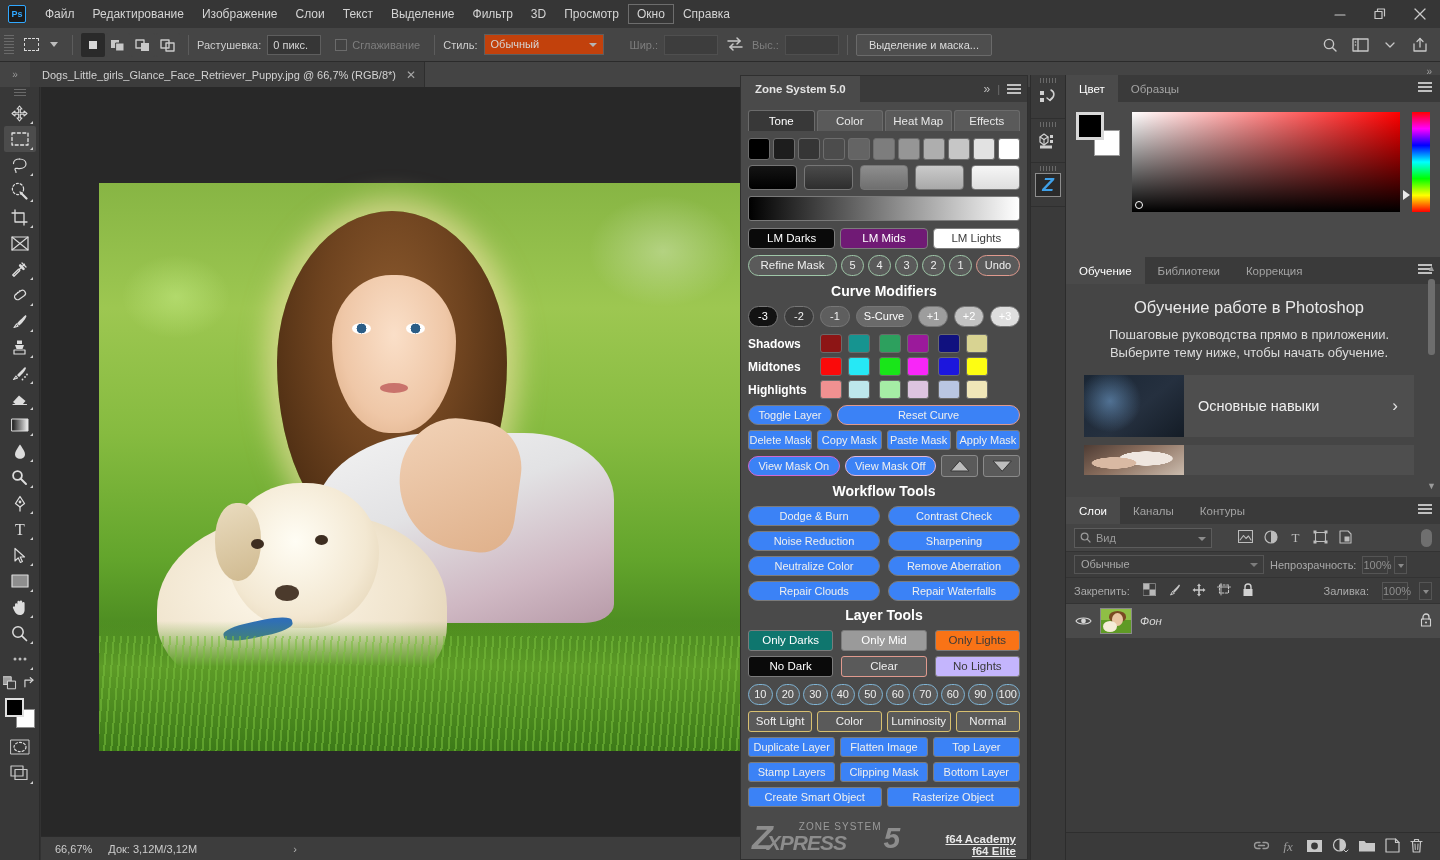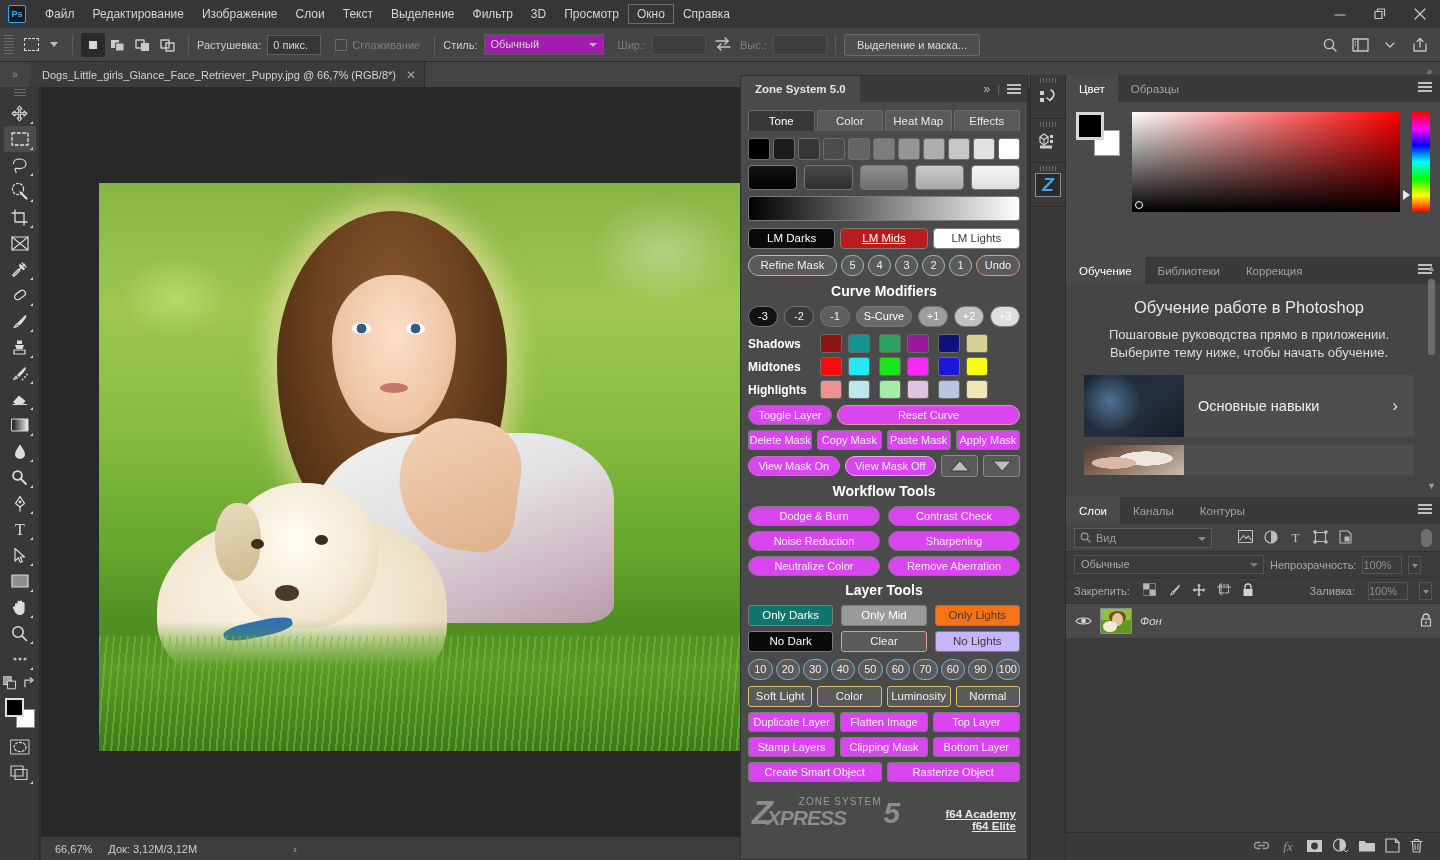--- a/index.html
+++ b/index.html
@@ -52,21 +52,21 @@
   .sm-btn.active { background: #2a2a2a; }
   .lbl { font-size: 11px; color: #cfcfcf; margin-right: 6px; white-space: nowrap; }
   .lbl.dim { color: #7e7e7e; }
   .field {
     background: #363636; border: 1px solid #5e5e5e; height: 20px; line-height: 18px;
     color: #d6d6d6; font-size: 11px; padding: 0 5px; min-width: 54px;
   }
   .field.dim { color: #6f6f6f; background: #3d3d3d; border-color: #4f4f4f; }
   .checkbox { width: 12px; height: 12px; border: 1px solid #6b6b6b; background: #434343; margin-right: 5px; }
   .select {
-    background: #a21caf; border: 1px solid #5e5e5e; height: 21px; line-height: 19px;
+    background: #c2410c; border: 1px solid #5e5e5e; height: 21px; line-height: 19px;
     color: #d6d6d6; font-size: 11px; padding: 0 18px 0 6px; position: relative; min-width: 120px;
   }
   .select::after { content:""; position:absolute; right:6px; top:8px; width:0;height:0;
     border-left:4px solid transparent;border-right:4px solid transparent;border-top:4px solid #b5b5b5; }
   .pill-btn {
     background: #4e4e4e; border: 1px solid #6a6a6a; border-radius: 2px; height: 22px;
     color: #dcdcdc; font-size: 11px; padding: 0 12px; line-height: 20px;
   }
   .swapicon { width: 18px; height: 18px; margin: 0 8px; color: #c7c7c7; }
   .ob-right { position: absolute; right: 6px; display: flex; align-items: center; gap: 2px; }
@@ -221,21 +221,21 @@
   .tone-sw { flex: 1; height: 22px; border-radius: 3px; border: 1px solid #6d6d6d; }
   .tone-row2 { display: flex; gap: 7px; margin-bottom: 6px; }
   .tone-sw2 { flex: 1; height: 25px; border-radius: 4px; border: 1px solid #767676; }
   .gradbar { height: 25px; border-radius: 3px; border: 1px solid #7a7a7a;
     background: linear-gradient(to right, #000000, #ffffff); margin-bottom: 7px; }
 
   .lm-row { display: flex; gap: 5px; margin-bottom: 6px; }
   .lm-btn { flex: 1; height: 21px; line-height: 19px; text-align: center; font-size: 11.5px;
     border-radius: 4px; border: 1px solid #7d7d7d; }
   .lm-darks { background: #0a0a0a; color: #ffffff; }
-  .lm-mids  { background: #b91c1c; color: #ffffff; text-decoration: underline; }
+  .lm-mids  { background: #701a75; color: #ffffff; }
   .lm-lights{ background: #ffffff; color: #3a3a3a; }
 
   .refine-row { display: flex; gap: 4px; align-items: center; margin-bottom: 7px; }
   .refine-btn {
     flex: 1; height: 21px; line-height: 19px; text-align: center; font-size: 11.5px;
     border-radius: 11px; background: #5a5a5a; border: 1px solid #9fc7a8; color: #efefef;
   }
   .num-btn {
     width: 23px; height: 21px; line-height: 19px; text-align: center; font-size: 11px;
     border-radius: 11px; background: #5a5a5a; border: 1px solid #9fc7a8; color: #efefef;
@@ -255,21 +255,21 @@
   .cm-s { flex: 1; }
 
   .color-grid-row { display: flex; align-items: center; margin-bottom: 4px; }
   .cg-label { width: 72px; font-size: 12px; font-weight: bold; color: #ffffff; }
   .cg-cells { display: flex; gap: 9px; flex: 1; }
   .cg-pair { display: flex; gap: 6px; }
   .cg-cell { width: 22px; height: 19px; border-radius: 3px; border: 1px solid #6a6a6a; }
 
   .btn {
     height: 20px; line-height: 18px; text-align: center; font-size: 11px;
-    background: #d946ef; border: 1px solid #7b7b7b; border-radius: 3px; color: #efefef;
+    background: #3b82f6; border: 1px solid #7b7b7b; border-radius: 3px; color: #efefef;
   }
   .btn-round { border-radius: 11px; }
   .row { display: flex; gap: 5px; margin-bottom: 5px; }
   .row > .btn { flex: 1; }
 
   .arrow-btn { width: 37px; height: 22px; background: #5a5a5a; border: 1px solid #8a8a8a;
     border-radius: 3px; display: flex; align-items: center; justify-content: center; }
 
   .wf-row { display: flex; gap: 8px; margin-bottom: 5px; }
   .wf-row > .btn { flex: 1; }
@@ -383,22 +383,22 @@
     border-left:4px solid transparent;border-right:4px solid transparent;border-top:4px solid #8d8d8d; }
   .lp-filters { display: flex; gap: 11px; margin-left: 18px; color: #bdbdbd; }
   .lp-toggle { margin-left: auto; width: 11px; height: 18px; border-radius: 6px; background: #6f6f6f; }
   .lp-blend { height: 26px; display: flex; align-items: center; padding: 0 8px; gap: 6px;
     background: #3c3c3c; border-bottom: 1px solid #333; }
   .lp-blendsel { width: 190px; height: 19px; background: #3c3c3c; border: 1px solid #555;
     color: #a9a9a9; font-size: 11px; padding: 0 16px 0 6px; line-height: 17px; position: relative; }
   .lp-blendsel::after { content:""; position:absolute; right:5px; top:7px; width:0;height:0;
     border-left:4px solid transparent;border-right:4px solid transparent;border-top:4px solid #7d7d7d; }
   .lp-op-label { font-size: 11px; color: #a9a9a9; }
-  .lp-op-val { width: 40px; height: 18px; border: 1px solid #555; color: #8f8f8f; font-size: 11px;
-    padding-right: 3px; line-height: 16px; }
+  .lp-op-val { width: 26px; height: 18px; border: 1px solid #555; color: #8f8f8f; font-size: 11px;
+    text-align: right; padding-right: 3px; line-height: 16px; }
   .lp-op-caret { width: 13px; height: 18px; border: 1px solid #555; position: relative; }
   .lp-op-caret::after { content:""; position:absolute; left:3px; top:7px; width:0;height:0;
     border-left:3px solid transparent;border-right:3px solid transparent;border-top:4px solid #8a8a8a; }
   .lp-lock { height: 26px; display: flex; align-items: center; padding: 0 8px; gap: 11px;
     background: #3c3c3c; border-bottom: 1px solid #333; color: #b8b8b8; }
   .lp-lock .lab { font-size: 11px; color: #a9a9a9; margin-right: 2px; }
   .lp-row { height: 34px; display: flex; align-items: center; background: #4a4a4a; padding: 0 8px; gap: 8px; }
   .lp-eye { width: 18px; color: #d5d5d5; display:flex;align-items:center;justify-content:center; }
   .lp-thumb { width: 32px; height: 26px; border: 1px solid #8a8a8a;
     background: linear-gradient(to bottom, #8fbf45 0 45%, #5f9a25 45% 100%); position: relative; overflow:hidden; }
@@ -493,21 +493,21 @@
     <div class="vsep"></div>
     <div class="lbl">Растушевка:</div>
     <div class="field">0 пикс.</div>
     <div style="display:flex;align-items:center;margin-left:14px;">
       <div class="checkbox"></div>
       <div class="lbl dim">Сглаживание</div>
     </div>
     <div class="vsep"></div>
     <div class="lbl">Стиль:</div>
     <div class="select">Обычный</div>
-    <div class="lbl dim" style="margin-left:14px;">Шир.:</div>
+    <div class="lbl dim" style="margin-left:26px;">Шир.:</div>
     <div class="field dim"></div>
     <div class="swapicon">
       <svg width="18" height="16" viewBox="0 0 18 16">
         <polyline points="2,5 14,5" stroke="#c7c7c7" stroke-width="1.5" fill="none"></polyline>
         <polyline points="11,2 14,5 11,8" stroke="#c7c7c7" stroke-width="1.5" fill="none"></polyline>
         <polyline points="16,11 4,11" stroke="#c7c7c7" stroke-width="1.5" fill="none"></polyline>
         <polyline points="7,8 4,11 7,14" stroke="#c7c7c7" stroke-width="1.5" fill="none"></polyline>
       </svg>
     </div>
     <div class="lbl dim">Выс.:</div>
@@ -935,20 +935,24 @@
         <div class="btn btn-round">Dodge &amp; Burn</div>
         <div class="btn btn-round">Contrast Check</div>
       </div>
       <div class="wf-row">
         <div class="btn btn-round">Noise Reduction</div>
         <div class="btn btn-round">Sharpening</div>
       </div>
       <div class="wf-row">
         <div class="btn btn-round">Neutralize Color</div>
         <div class="btn btn-round">Remove Aberration</div>
+      </div>
+      <div class="wf-row">
+        <div class="btn btn-round">Repair Clouds</div>
+        <div class="btn btn-round">Repair Waterfalls</div>
       </div>
 
       <div class="section-title">Layer Tools</div>
 
       <div class="lt-row">
         <div class="only-darks">Only Darks</div>
         <div class="only-mid">Only Mid</div>
         <div class="only-lights">Only Lights</div>
       </div>
       <div class="lt-row">

